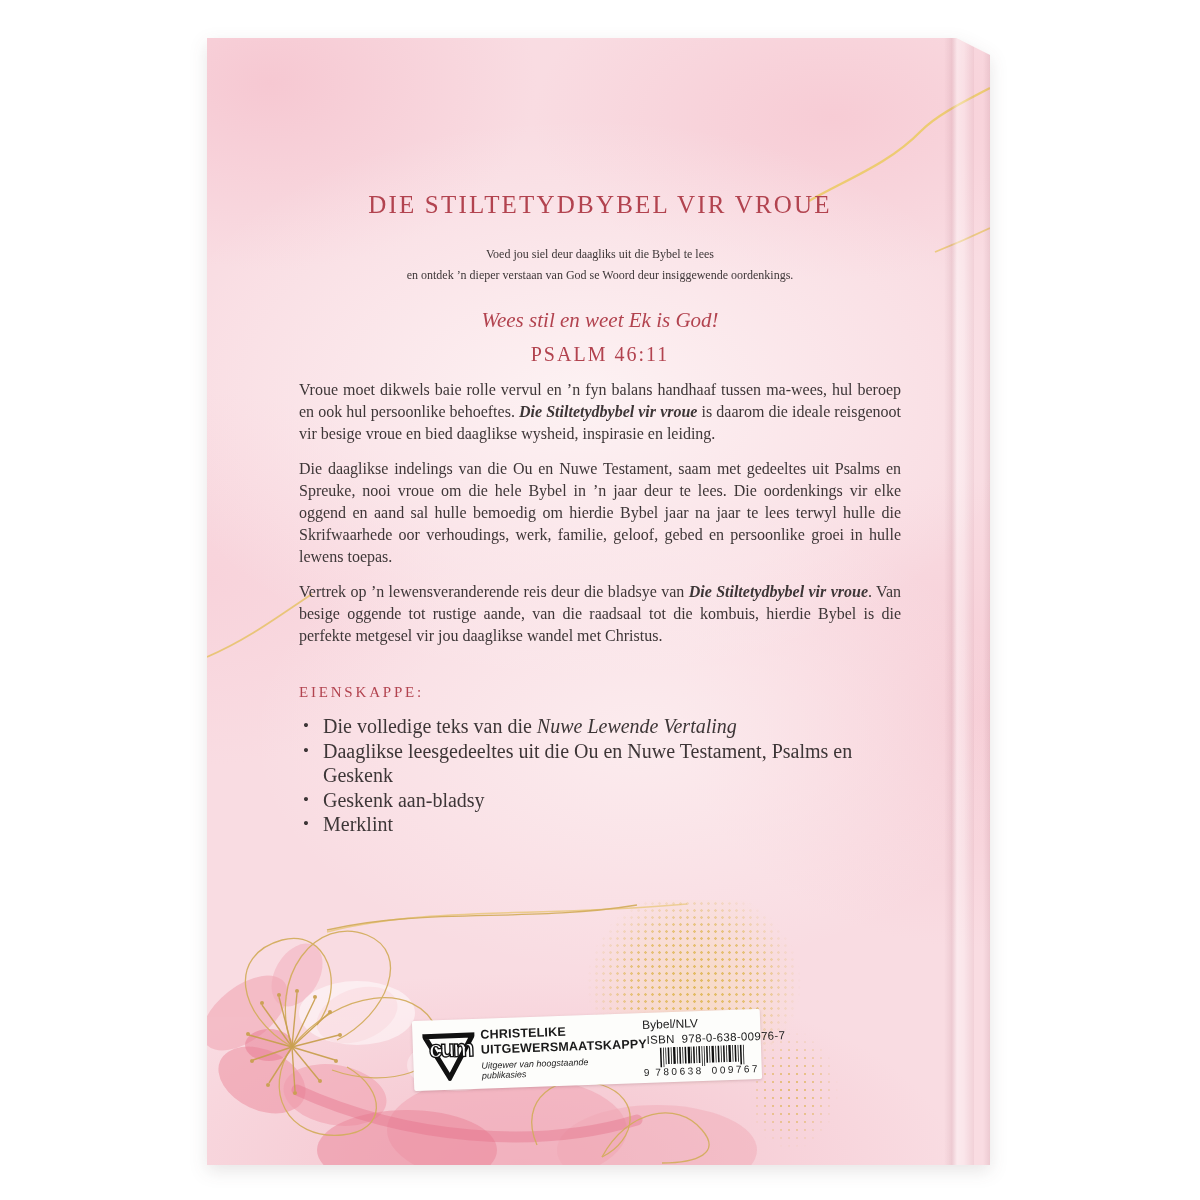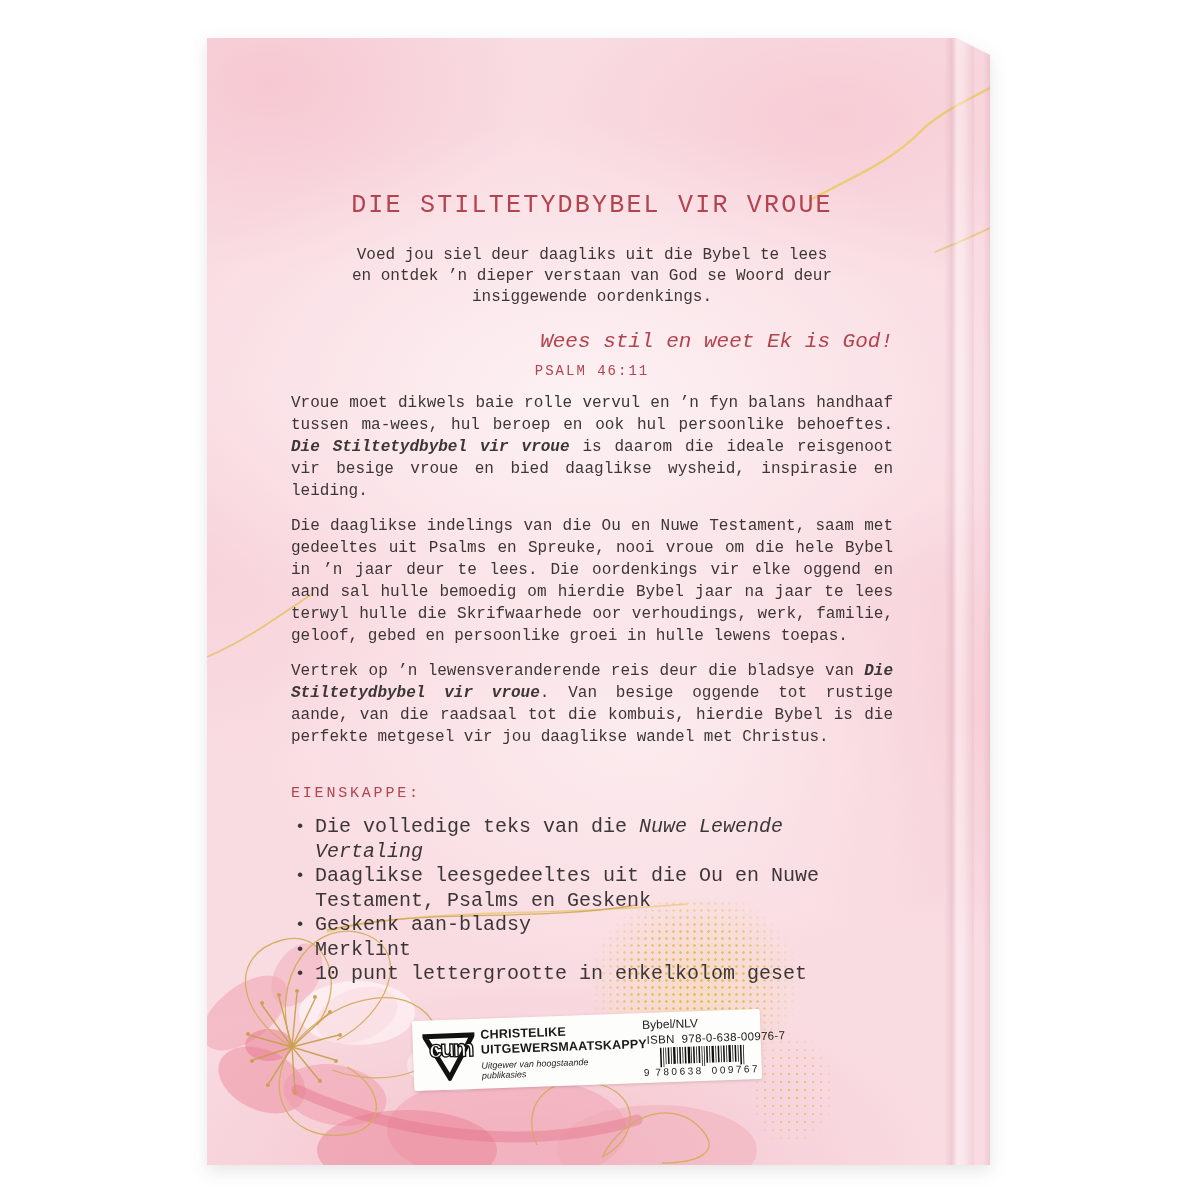--- a/index.html
+++ b/index.html
@@ -53,29 +53,29 @@
     mask-image:radial-gradient(ellipse at 45% 50%, #000 0%, rgba(0,0,0,.7) 40%, transparent 70%);
   }
   .spine-groove{
     position:absolute;left:737px;top:0;width:30px;height:100%;pointer-events:none;
     background:linear-gradient(90deg,
       rgba(175,110,125,0) 0%, rgba(175,110,125,.10) 18%, rgba(175,110,125,.16) 26%,
       rgba(255,255,255,.40) 44%, rgba(255,255,255,.28) 66%, rgba(175,110,125,.10) 100%);
   }
   
   .content{
-    position:absolute;left:84px;top:153px;width:602px;color:#3d3637;font-family:Liberation Mono, monospace;
+    position:absolute;left:92px;top:153px;width:602px;color:#3d3637;
   }
   .title{
     font-size:25px;letter-spacing:2.2px;font-weight:400;color:#b2434f;
     text-align:center;margin:0;
   }
-  .subtitle{font-size:16px;line-height:21px;text-align:center;margin-top:25px;}
-  .quote{font-size:21px;font-style:italic;color:#b2434f;text-align:right;margin-top:22px;}
-  .quote-ref{font-size:14px;letter-spacing:2px;color:#b2434f;text-align:center;margin-top:10px;}
+  .subtitle{font-size:12px;line-height:21px;text-align:center;margin-top:25px;}
+  .quote{font-size:21px;font-style:italic;color:#b2434f;text-align:center;margin-top:22px;}
+  .quote-ref{font-size:20px;letter-spacing:2px;color:#b2434f;text-align:center;margin-top:10px;}
   .para{font-size:16px;line-height:22px;text-align:justify;margin:13px 0 0 0;}
   .para.first{}
   .bi{font-weight:bold;font-style:italic;}
   .feat-heading{
     font-size:15px;letter-spacing:2.8px;color:#b2434f;margin-top:37px;font-weight:400;
   }
   ul.features{list-style:none;margin:13px 0 0 0;padding:0;}
   ul.features li{
     position:relative;padding-left:24px;font-size:20px;line-height:24.5px;
   }
@@ -201,21 +201,20 @@
 
       <p class="para"><span>Vertrek op ’n lewensveranderende reis deur die bladsye van </span><span class="bi">Die Stiltetydbybel vir vroue</span><span>. Van besige oggende tot rustige aande, van die raadsaal tot die kombuis, hierdie Bybel is die perfekte metgesel vir jou daaglikse wandel met Christus.</span></p>
 
       <div class="feat-heading">EIENSKAPPE:</div>
 
       <ul class="features">
         <li><span>Die volledige teks van die </span><span class="it">Nuwe Lewende Vertaling</span><span></span></li>
         <li><span>Daaglikse leesgedeeltes uit die Ou en Nuwe Testament, Psalms en Geskenk</span><span class="it"></span><span></span></li>
         <li><span>Geskenk aan-bladsy</span><span class="it"></span><span></span></li>
         <li><span>Merklint</span><span class="it"></span><span></span></li>
-        <li><span>10 punt lettergrootte in enkelkolom geset</span><span class="it"></span><span></span></li>
       </ul>
     </div>
 
     <div class="sticker">
       <div class="pub-logo">
         <svg width="52" height="52" viewBox="0 0 52 52" xmlns="http://www.w3.org/2000/svg">
           <polygon points="2,7 50,7 26,49" fill="none" stroke="#111" stroke-width="5"></polygon>
           <text x="6" y="28" font-family="Liberation Sans, sans-serif" font-size="24" font-weight="bold" fill="#fff" stroke="#111" stroke-width="1.4" letter-spacing="-2">cum</text>
         </svg>
       </div>

